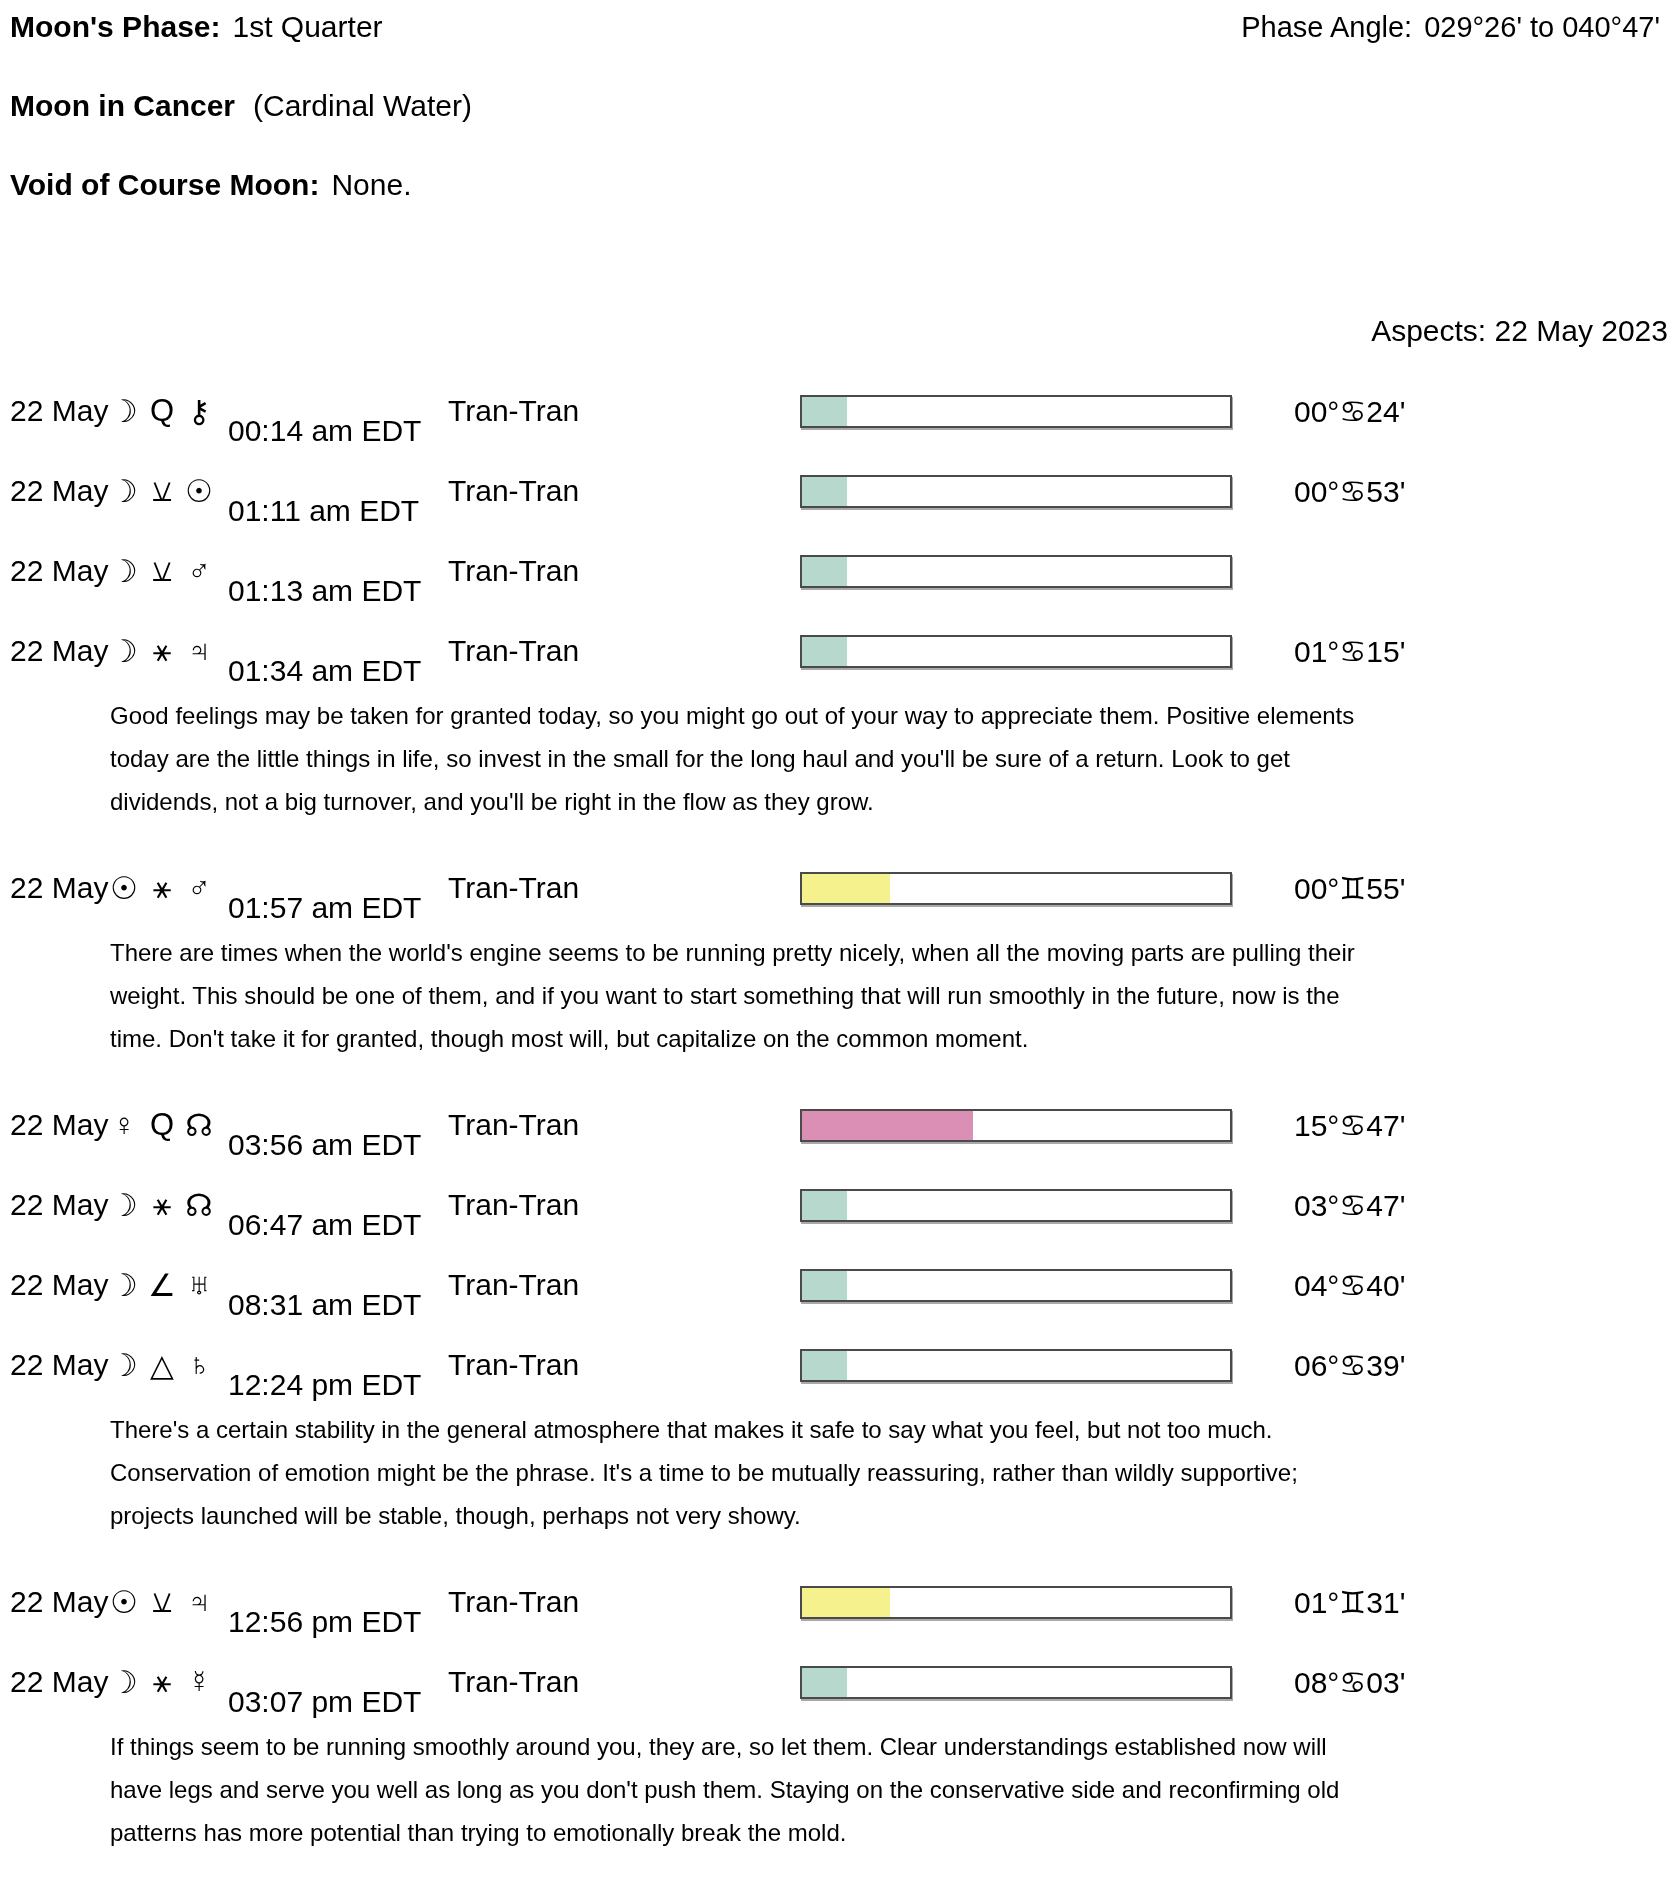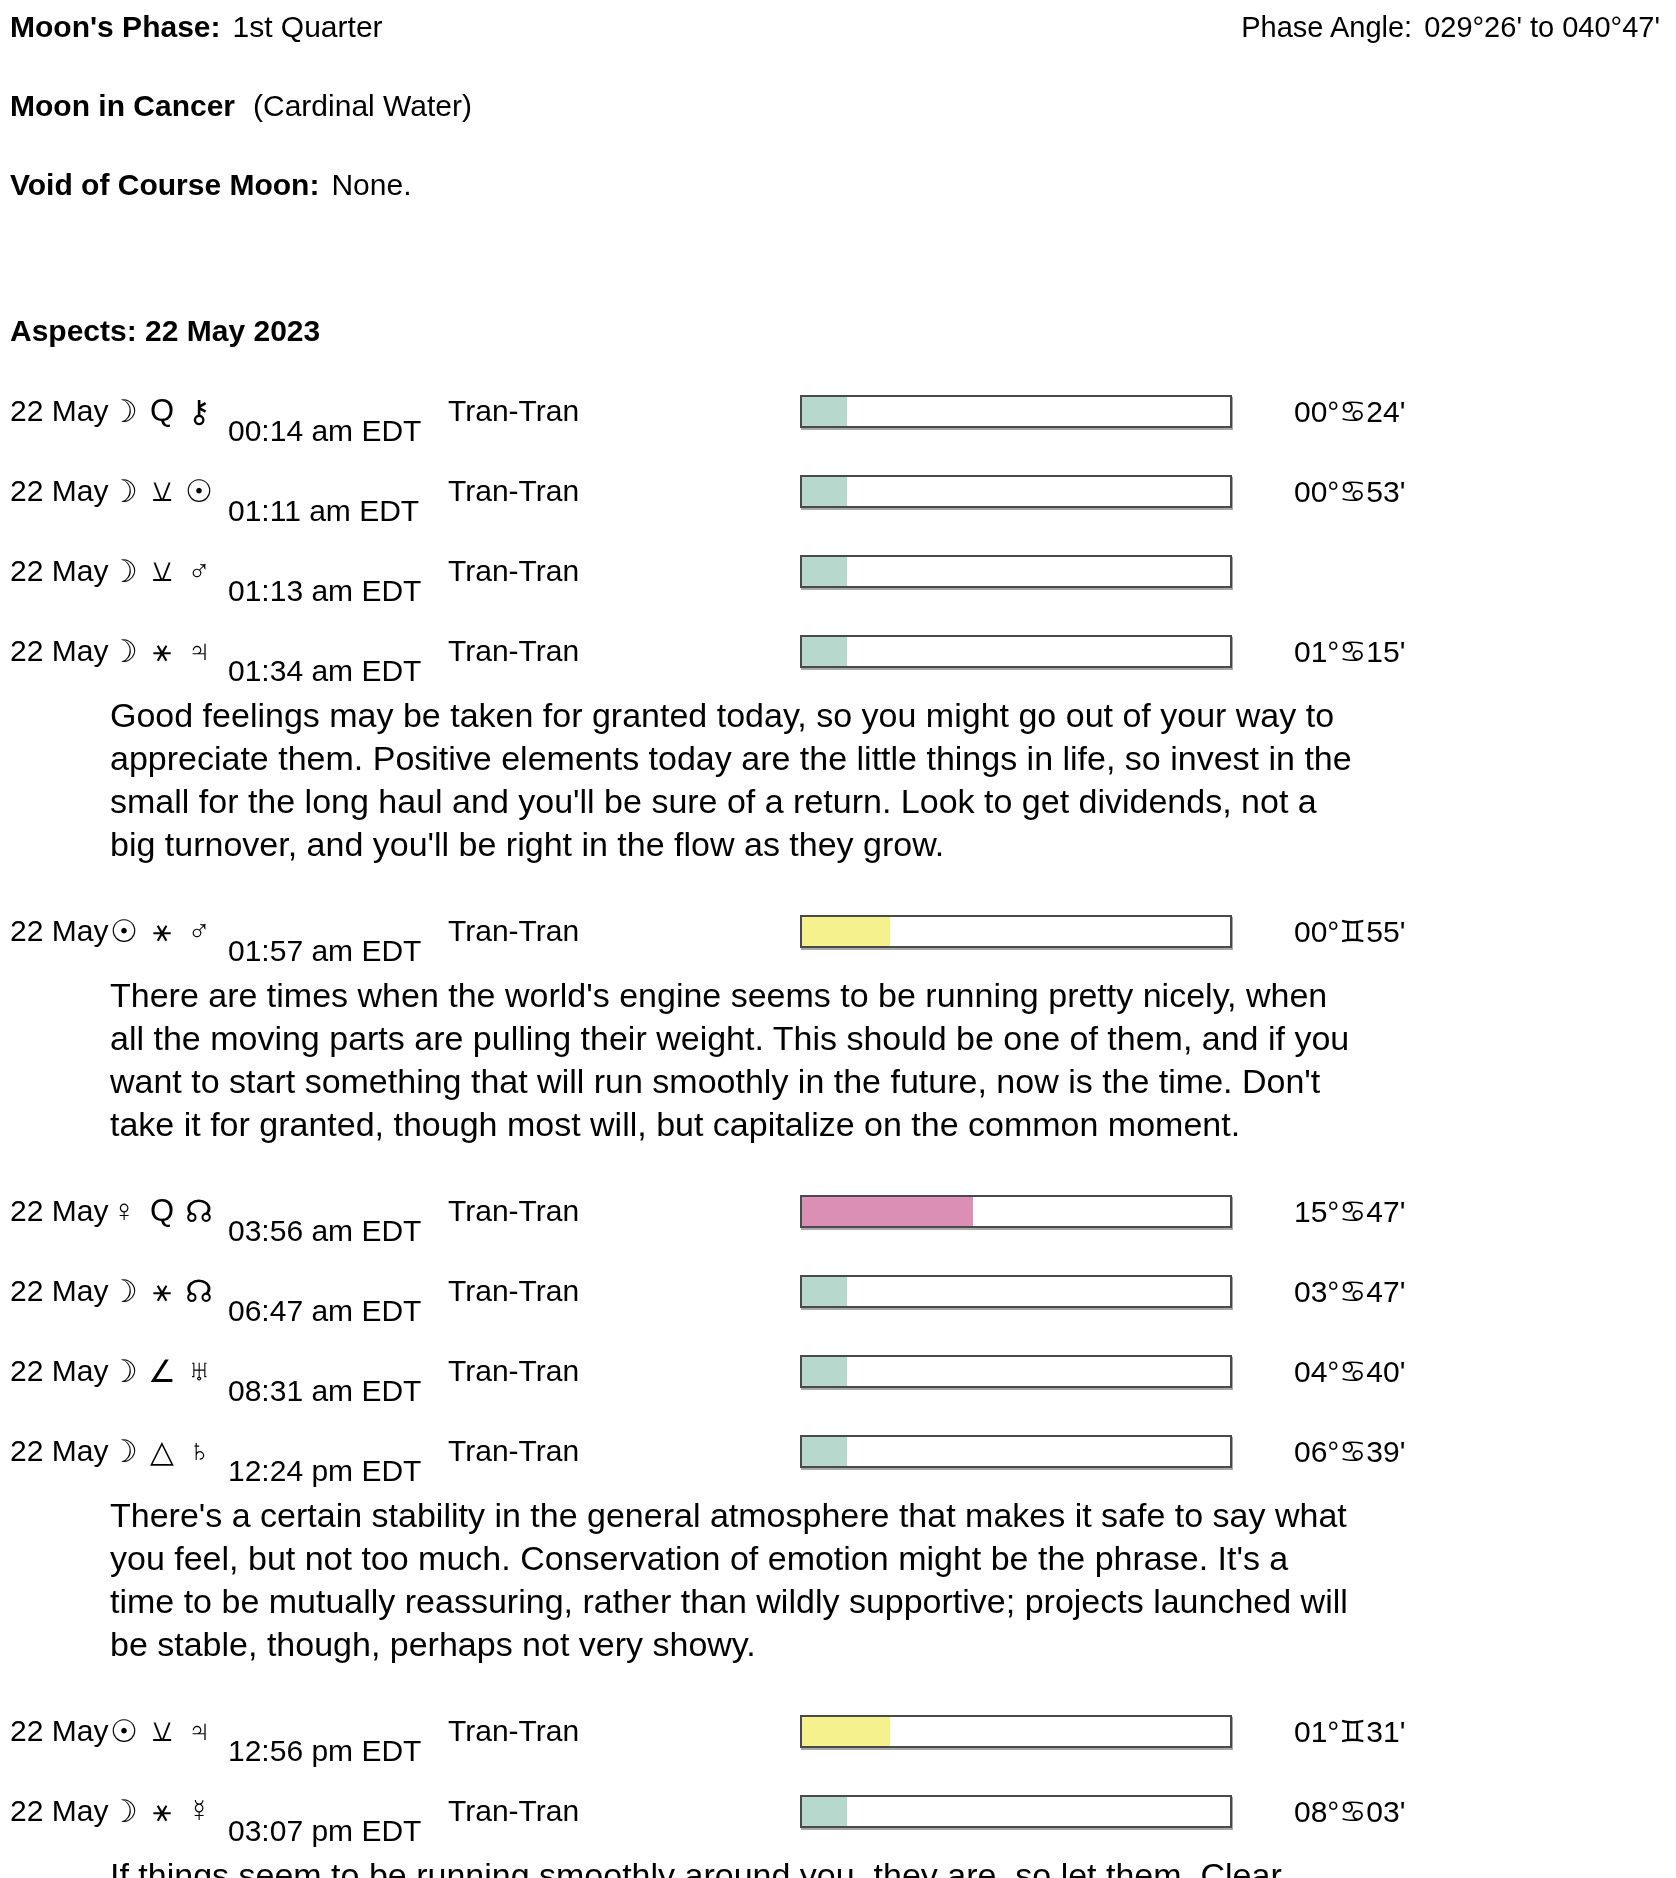--- a/index.html
+++ b/index.html
@@ -8,21 +8,21 @@
     padding: 10px 8px 20px 10px;
     font-family: "Liberation Sans", "DejaVu Sans", sans-serif;
     font-size: 30px;
   }
   .hdr-line { display: flex; justify-content: space-between; align-items: baseline; margin-bottom: 45px; }
   .hdr-left { white-space: pre-wrap; }
   .b { font-weight: bold; }
   .gap-sm { margin-left: 12px; }
   .gap-md { margin-left: 18px; }
   .phase-angle { font-size: 29px; margin-right: 8px; white-space: pre-wrap; }
-  .title { text-align: left; font-weight: bold; margin: 112px 0 26px 0; }
+  .title { text-align: right; font-weight: normal; margin: 112px 0 26px 0; }
 
   .aspect-row {
     display: grid;
     grid-template-columns: 790px 432px auto;
     align-items: center;
     margin-bottom: 47px;
     height: 33px;
   }
   .row-left { display: flex; align-items: center; white-space: nowrap; }
   .cell { display: inline-block; }
@@ -41,21 +41,21 @@
     justify-self: start;
   }
   .bar-fill { height: 100%; width: 0; }
 
   .value { padding-left: 62px; white-space: nowrap; }
 
   .interp {
     margin: 14px 0 28px 100px;
     width: 1245px;
     line-height: 43px;
-    font-size: 34px;
+    font-size: 24px;
   }
 </style>
 </head>
 <body>
 
 <div class="hdr-line">
   <div class="hdr-left"><span class="b">Moon's Phase:</span><span class="gap-sm">1st Quarter</span></div>
   <div class="phase-angle"><span>Phase Angle:</span><span class="gap-sm">029°26' to 040°47'</span></div>
 </div>
 

